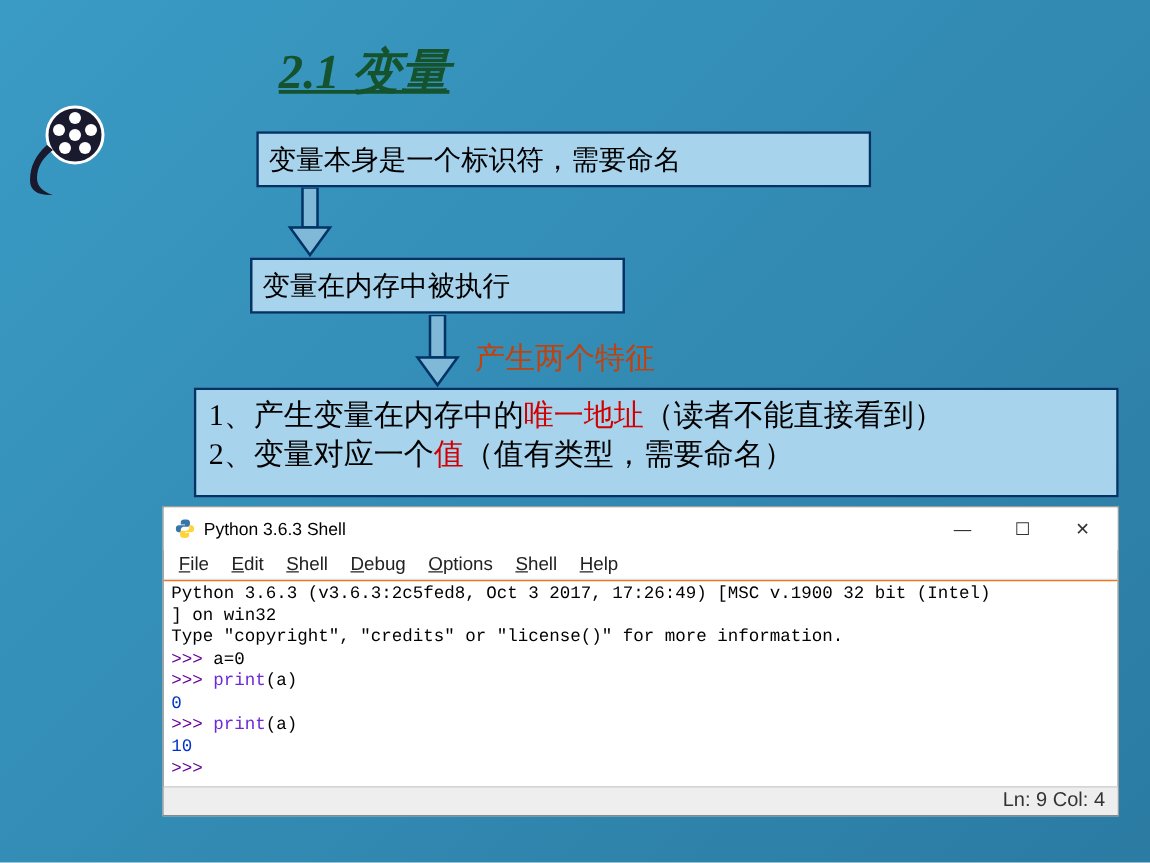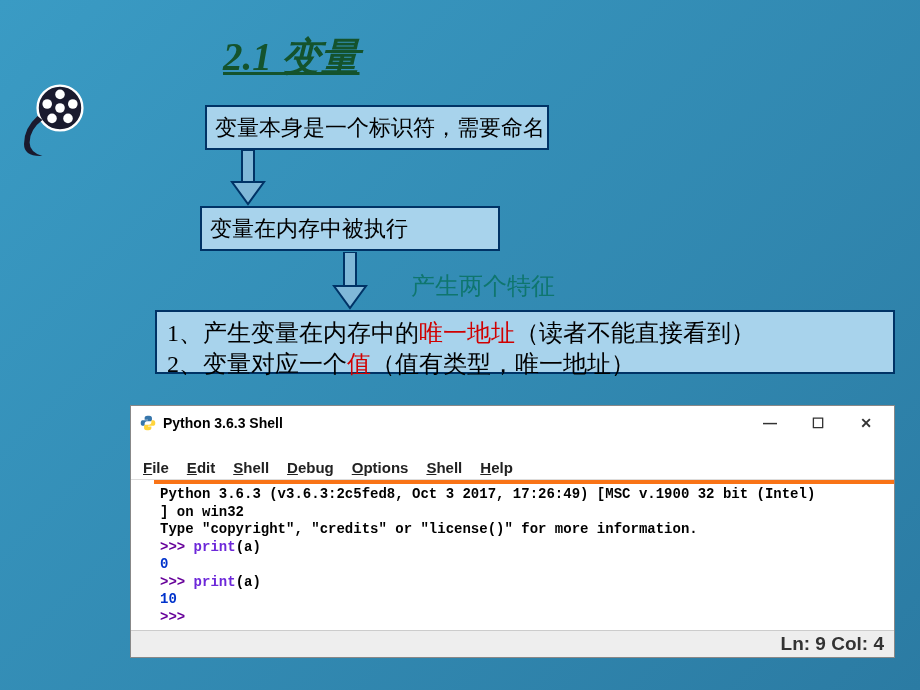--- a/index.html
+++ b/index.html
@@ -26,21 +26,21 @@
       position: absolute;
       left: 20px;
       top: 80px;
       width: 80px;
       height: 80px;
     }
     .box1 {
       position: absolute;
       left: 205px;
       top: 105px;
-      width: 344px;
+      width: 492px;
       height: 45px;
       background: #a8d3ec;
       border: 2px solid #003366;
       display: flex;
       align-items: center;
       padding-left: 8px;
       font-size: 22px;
     }
     .arrow1 {
       position: absolute;
@@ -63,46 +63,44 @@
     .arrow2 {
       position: absolute;
       left: 330px;
       top: 252px;
     }
     .label2 {
       position: absolute;
       left: 380px;
       top: 270px;
       font-size: 24px;
-      color: #0f766e;
-      margin-left: 31px;
+      color: #c2410c;
     }
     .box3 {
       position: absolute;
       left: 155px;
       top: 310px;
       width: 740px;
-      height: 64px;
+      height: 88px;
       background: #a8d3ec;
       border: 2px solid #003366;
       padding: 6px 10px;
       font-size: 24px;
       line-height: 1.3;
     }
     .red { color: #d00000; }
     .shell-window {
       position: absolute;
       left: 130px;
       top: 405px;
       width: 765px;
       background: #fff;
       border: 1px solid #888;
       font-family: "Segoe UI", Tahoma, sans-serif;
       font-size: 14px;
-      font-weight: bold;
     }
     .shell-titlebar {
       display: flex;
       align-items: center;
       justify-content: space-between;
       padding: 4px 4px 4px 8px;
       background: #fff;
     }
     .shell-title-left {
       display: flex;
@@ -126,42 +124,40 @@
       font-size: 14px;
       color: #333;
     }
     .shell-menu {
       display: flex;
       gap: 18px;
       padding: 3px 12px;
       border-bottom: 1px solid #ddd;
       font-size: 15px;
       color: #222;
-      margin-top: 16px;
     }
     .shell-menu span { text-decoration: underline; text-decoration-color: transparent; }
     .shell-menu span::first-letter { text-decoration: underline; }
     .shell-body {
       padding: 2px 6px 4px 6px;
       font-family: "Courier New", monospace;
       font-size: 14px;
       line-height: 1.25;
-      border-top: 4px solid #f97316;
+      border-top: 1px solid #f97316;
       min-height: 145px;
-      margin-left: 23px;
     }
     .shell-body .prompt { color: #660099; }
     .shell-body .kw { color: #6d28d9; }
     .shell-body .out { color: #0033cc; }
     .shell-status {
       text-align: right;
       padding: 2px 10px;
       border-top: 1px solid #ccc;
       background: #eee;
-      font-size: 19px;
+      font-size: 16px;
       color: #333;
     }
   </style>
 </head>
 <body>
 
 <div class="title">2.1 变量</div>
 
 <svg class="film-icon" viewBox="0 0 100 100">
   <circle cx="50" cy="35" r="28" fill="#1a1a2e" stroke="#fff" stroke-width="3"></circle>
@@ -188,21 +184,21 @@
   <polygon points="4,34 36,34 20,56" fill="#80b8d8" stroke="#003366" stroke-width="2"></polygon>
 </svg>
 
 <div class="label2">产生两个特征</div>
 
 <div class="box3">
   <div>
     <span>1、产生变量在内存中的</span><span class="red">唯一地址</span><span>（读者不能直接看到）</span>
   </div>
   <div>
-    <span>2、变量对应一个</span><span class="red">值</span><span>（值有类型，唯一地址）</span>
+    <span>2、变量对应一个</span><span class="red">值</span><span>（值有类型，需要命名）</span>
   </div>
 </div>
 
 <div class="shell-window">
   <div class="shell-titlebar">
     <div class="shell-title-left">
       <svg class="py-logo" viewBox="0 0 32 32">
         <path d="M15 3c-4 0-5 2-5 4v3h6v1H7c-2 0-4 1-4 5s2 5 4 5h3v-4c0-2 2-4 4-4h6c2 0 3-1 3-3V7c0-2-1-4-5-4h-3z" fill="#3776ab"></path>
         <path d="M17 29c4 0 5-2 5-4v-3h-6v-1h9c2 0 4-1 4-5s-2-5-4-5h-3v4c0 2-2 4-4 4h-6c-2 0-3 1-3 3v3c0 2 1 4 5 4h3z" fill="#ffd43b"></path>
       </svg>
@@ -220,20 +216,21 @@
     <span>Shell</span>
     <span>Debug</span>
     <span>Options</span>
     <span>Shell</span>
     <span>Help</span>
   </div>
   <div class="shell-body">
     <div>Python 3.6.3 (v3.6.3:2c5fed8, Oct  3 2017, 17:26:49) [MSC v.1900 32 bit (Intel)</div>
     <div>] on win32</div>
     <div>Type "copyright", "credits" or "license()" for more information.</div>
+    <div><span class="prompt">&gt;&gt;&gt; </span><span>a=0</span></div>
     <div><span class="prompt">&gt;&gt;&gt; </span><span class="kw">print</span><span>(a)</span></div>
     <div class="out">0</div>
     <div><span class="prompt">&gt;&gt;&gt; </span><span class="kw">print</span><span>(a)</span></div>
     <div class="out">10</div>
     <div><span class="prompt">&gt;&gt;&gt; </span></div>
   </div>
   <div class="shell-status">Ln: 9  Col: 4</div>
 </div>
 
 </body></html>

